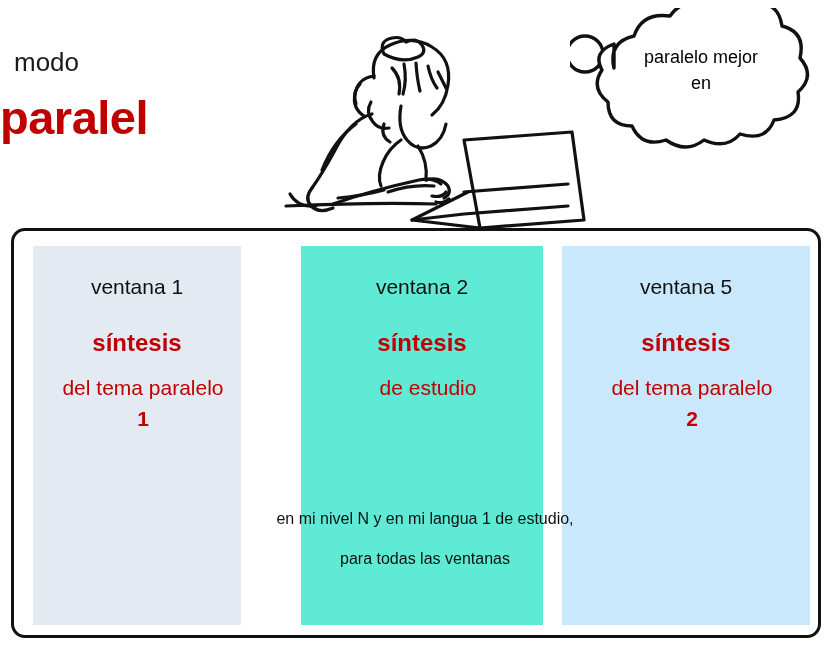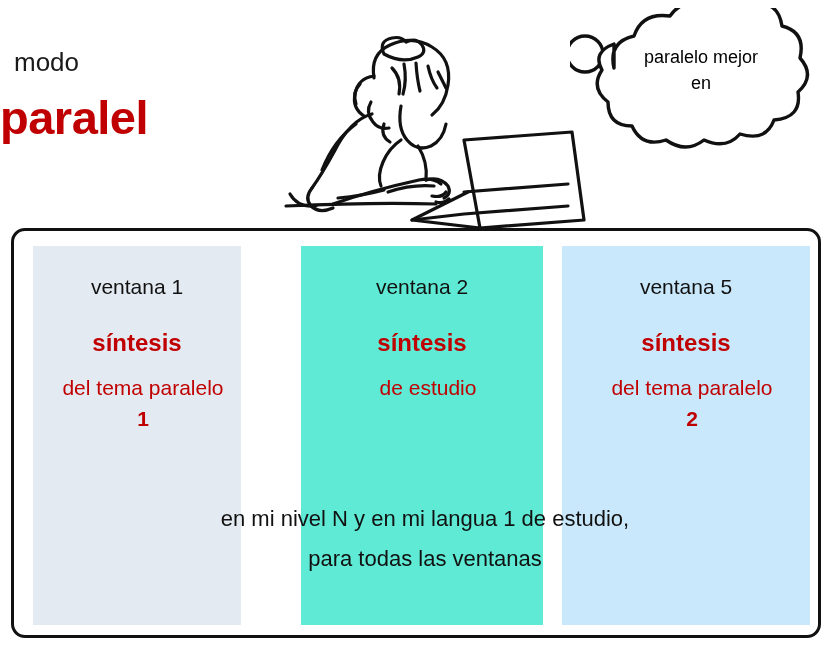--- a/index.html
+++ b/index.html
@@ -131,21 +131,21 @@
   }
   .subtitle .bold-num { font-weight: bold; }
   .subtitle .bl { display: block; }
 
   #footer-note {
     position: absolute;
     left: 0;
     right: 0;
     top: 268px;
     text-align: center;
-    font-size: 22px;
+    font-size: 16px;
     line-height: 40px;
     color: #111;
     margin-left: 18px;
   }
   #footer-note .bl { display: block; }
 </style>
 </head>
 <body>
 
 <div id="header-area">

